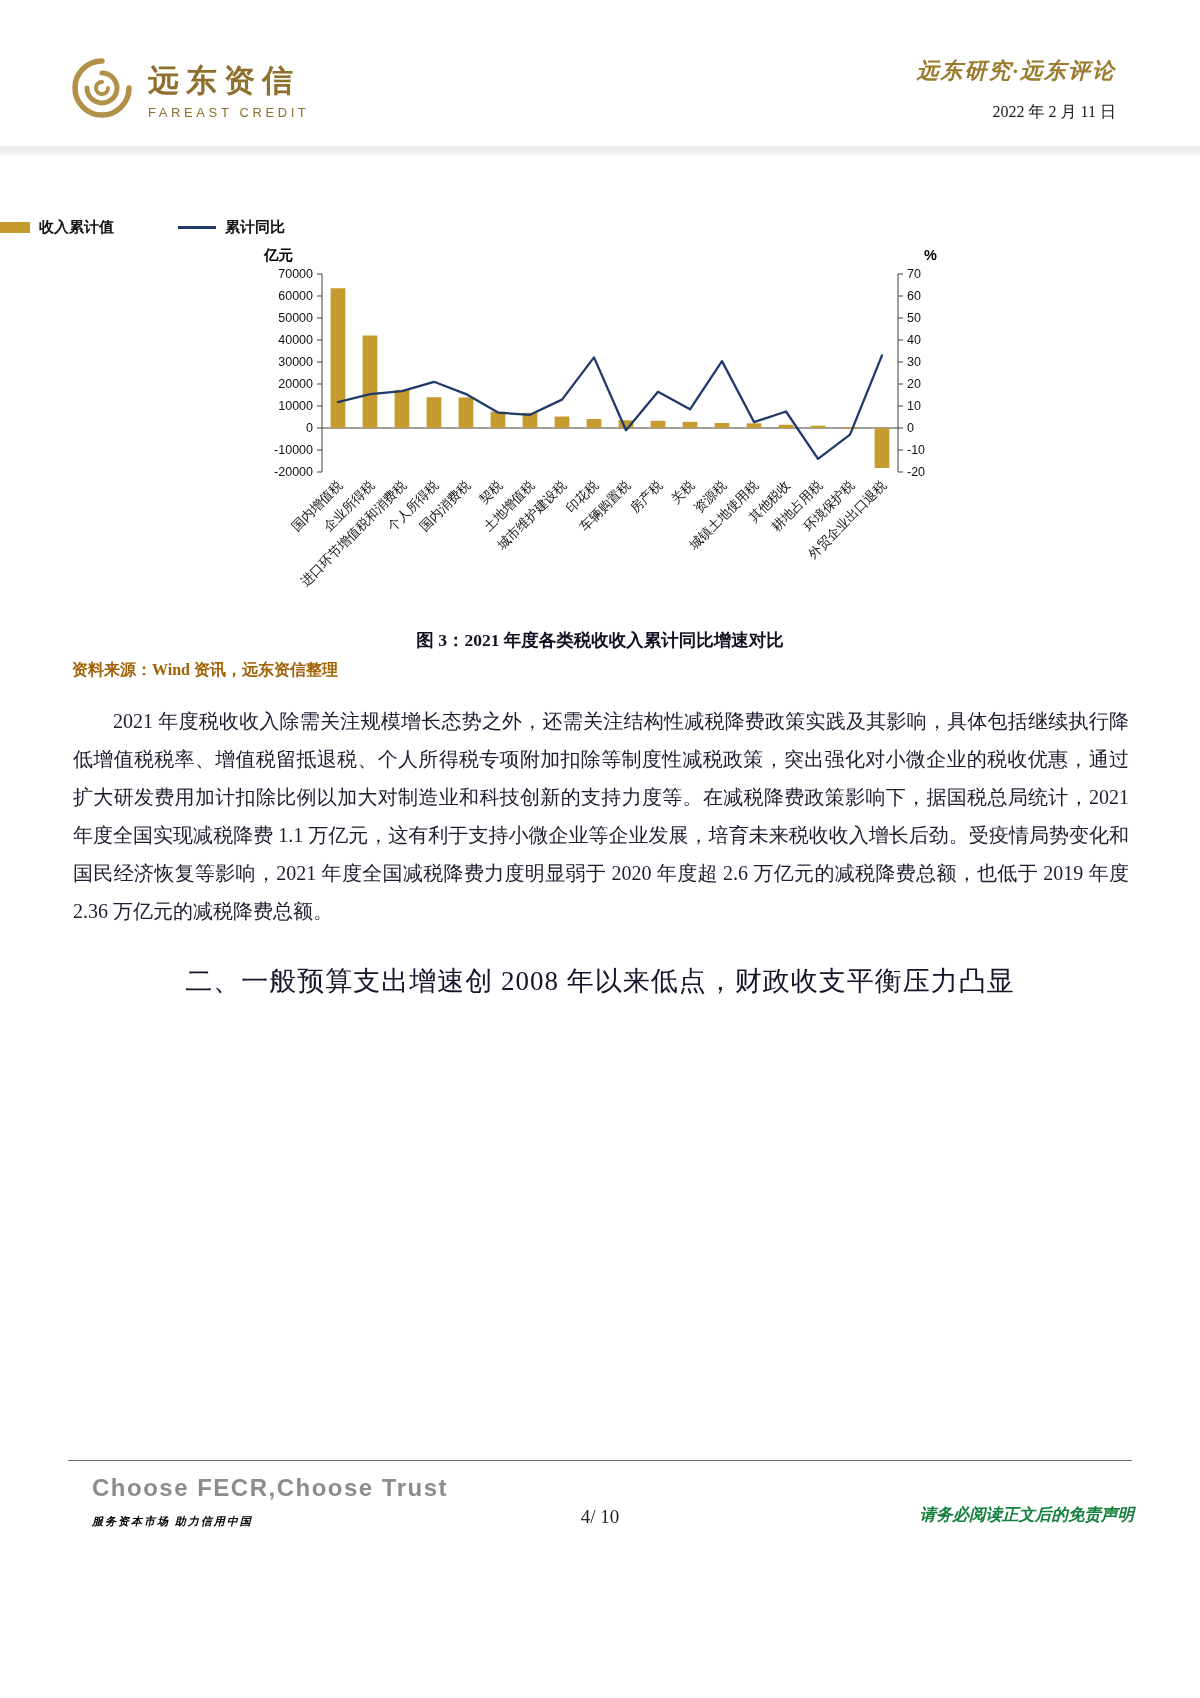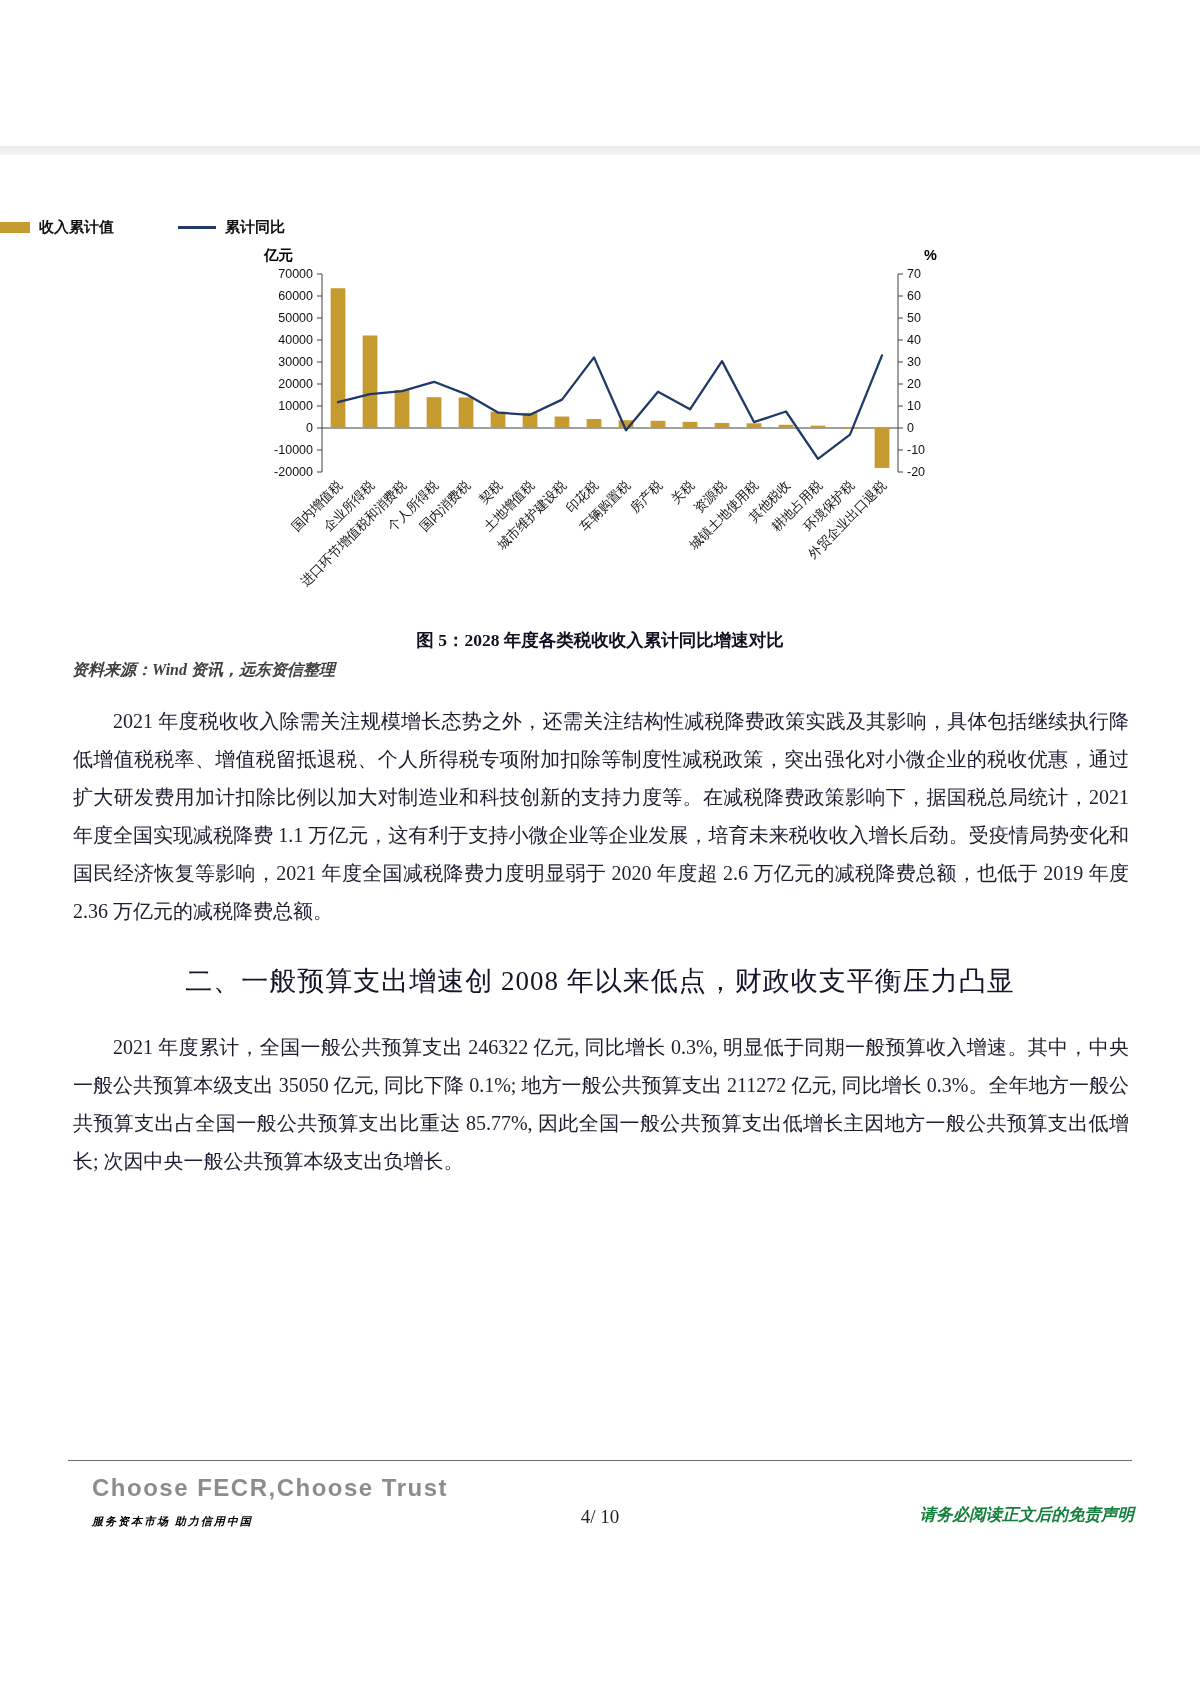--- a/index.html
+++ b/index.html
@@ -22,40 +22,61 @@
 
   
   .chart-wrap { position:absolute; top:216px; left:0; right:0; text-align:center; }
   .legend { display:flex; align-items:center; gap:64px; height:22px; }
   .legend-item { display:flex; align-items:center; gap:9px; font-size:15px; font-weight:bold; color:#111; }
   .sw-bar { width:30px; height:11px; background:#C59A2F; display:inline-block; }
   .sw-line { width:38px; height:3px; background:#1F3968; display:inline-block; }
   .chart-svg-holder { display:inline-block; }
   svg text { font-family:"Liberation Sans", sans-serif; }
   .caption { position:absolute; top:628px; left:0; right:0; text-align:center; font-weight:bold; font-size:17.5px; color:#101020; }
-  .source { position:absolute; top:660px; left:72px; font-size:16px; font-weight:bold; font-style:italic; color:#404040; }
+  .source { position:absolute; top:660px; left:72px; font-size:16px; font-weight:bold; color:#a16207; }
 
   
   .para { position:absolute; left:73px; right:71px; font-size:20px; line-height:38px; text-align:justify; text-indent:2em; color:#1d1d30; }
   .para-1 { top:702px; }
   .section-heading { position:absolute; top:963px; left:0; right:0; text-align:center; font-size:27px; font-weight:normal; color:#14142a; letter-spacing:1px; }
   .para-2 { top:1028px; }
 
   
   .footer-rule { position:absolute; top:1460px; left:68px; right:68px; border-top:1.6px solid #6b6b6b; }
   .slogan-en { position:absolute; top:1474px; left:92px; color:#8c8c8c; font-family:"Liberation Sans", sans-serif; font-weight:bold; font-size:24px; letter-spacing:1.5px; }
   .slogan-cn { position:absolute; top:1514px; left:92px; color:#000000; font-size:11px; font-style:italic; font-weight:bold; letter-spacing:2px; }
   .page-num { position:absolute; top:1506px; left:0; right:0; text-align:center; font-size:19px; color:#222; }
   .disclaimer { position:absolute; top:1504px; right:66px; color:#15803d; font-size:16.5px; font-weight:bold; font-style:italic; }
 </style>
 </head>
 <body>
 
 <div class="page">
 
+  <div class="header">
+    <div class="logo">
+      <span>
+        <svg width="64" height="64" viewBox="0 0 64 64">
+          <g fill="none" stroke="#b2904a" stroke-linecap="round">
+            <path d="M32 5 a27 27 0 1 0 27 27" stroke-width="5.5"></path>
+            <path d="M32 17 a15 15 0 1 1 -15 15" stroke-width="5"></path>
+            <path d="M32 26 a6 6 0 1 0 6 6" stroke-width="4"></path>
+          </g>
+        </svg>
+      </span>
+      <span class="logo-texts">
+        <span class="logo-cn">远东资信</span>
+        <span class="logo-en">FAREAST CREDIT</span>
+      </span>
+    </div>
+    <div class="header-right">
+      <div class="brand-line">远东研究·远东评论</div>
+      <div class="issue-date">2022 年 2 月 11 日</div>
+    </div>
+  </div>
 
   <div class="divider-band"></div>
 
   <div class="chart-wrap">
     <div class="legend">
       <span class="legend-item">
         <span class="sw-bar"></span>
         <span>收入累计值</span>
       </span>
       <span class="legend-item">
@@ -144,28 +165,27 @@
           <text x="593" y="248" text-anchor="end" font-size="13" fill="#111" transform="rotate(-45 593 248)">耕地占用税</text>
           <rect x="612.64" y="189.5534" width="14.72" height="1.2" fill="#C59A2F"></rect>
           <text x="625" y="248" text-anchor="end" font-size="13" fill="#111" transform="rotate(-45 625 248)">环境保护税</text>
           <rect x="644.64" y="190" width="14.72" height="39.947599999999994" fill="#C59A2F"></rect>
           <text x="657" y="248" text-anchor="end" font-size="13" fill="#111" transform="rotate(-45 657 248)">外贸企业出口退税</text>
           <polyline points="108,164.04000000000002 140,156.12 172,153.04000000000002 204,143.8 236,156.12 268,174.6 300,176.8 332,161.62 364,119.38 396,192.2 428,153.7 460,171.3 492,123.12 524,184.06 556,173.5 588,220.8 620,196.6 652,117.39999999999999" fill="none" stroke="#1F3968" stroke-width="2.3" stroke-linejoin="round" stroke-linecap="round"></polyline>
         </svg>
     </div>
   </div>
 
-  <div class="caption">图 5：2028 年度各类税收收入累计同比增速对比</div>
+  <div class="caption">图 3：2021 年度各类税收收入累计同比增速对比</div>
   <div class="source">资料来源：Wind 资讯，远东资信整理</div>
 
   <p class="para para-1">2021 年度税收收入除需关注规模增长态势之外，还需关注结构性减税降费政策实践及其影响，具体包括继续执行降低增值税税率、增值税留抵退税、个人所得税专项附加扣除等制度性减税政策，突出强化对小微企业的税收优惠，通过扩大研发费用加计扣除比例以加大对制造业和科技创新的支持力度等。在减税降费政策影响下，据国税总局统计，2021 年度全国实现减税降费 1.1 万亿元，这有利于支持小微企业等企业发展，培育未来税收收入增长后劲。受疫情局势变化和国民经济恢复等影响，2021 年度全国减税降费力度明显弱于 2020 年度超 2.6 万亿元的减税降费总额，也低于 2019 年度 2.36 万亿元的减税降费总额。</p>
 
   <h2 class="section-heading">二、一般预算支出增速创 2008 年以来低点，财政收支平衡压力凸显</h2>
 
-  <p class="para para-2">2021 年度累计，全国一般公共预算支出 246322 亿元, 同比增长 0.3%, 明显低于同期一般预算收入增速。其中，中央一般公共预算本级支出 35050 亿元, 同比下降 0.1%; 地方一般公共预算支出 211272 亿元, 同比增长 0.3%。全年地方一般公共预算支出占全国一般公共预算支出比重达 85.77%, 因此全国一般公共预算支出低增长主因地方一般公共预算支出低增长; 次因中央一般公共预算本级支出负增长。</p>
 
   <div class="footer-rule"></div>
   <div class="slogan-en">Choose FECR,Choose Trust</div>
   <div class="slogan-cn">服务资本市场  助力信用中国</div>
   <div class="page-num">4/ 10</div>
   <div class="disclaimer">请务必阅读正文后的免责声明</div>
 
 </div>
 
 </body></html>

